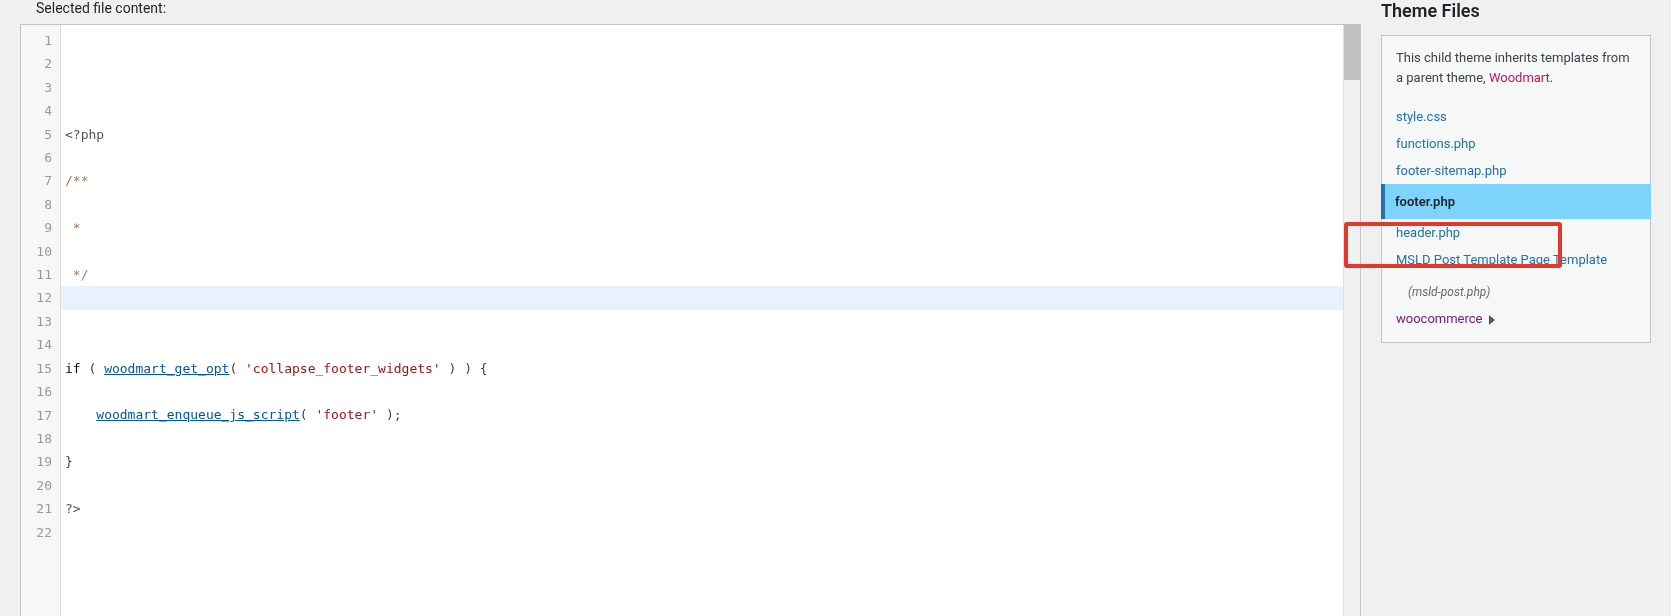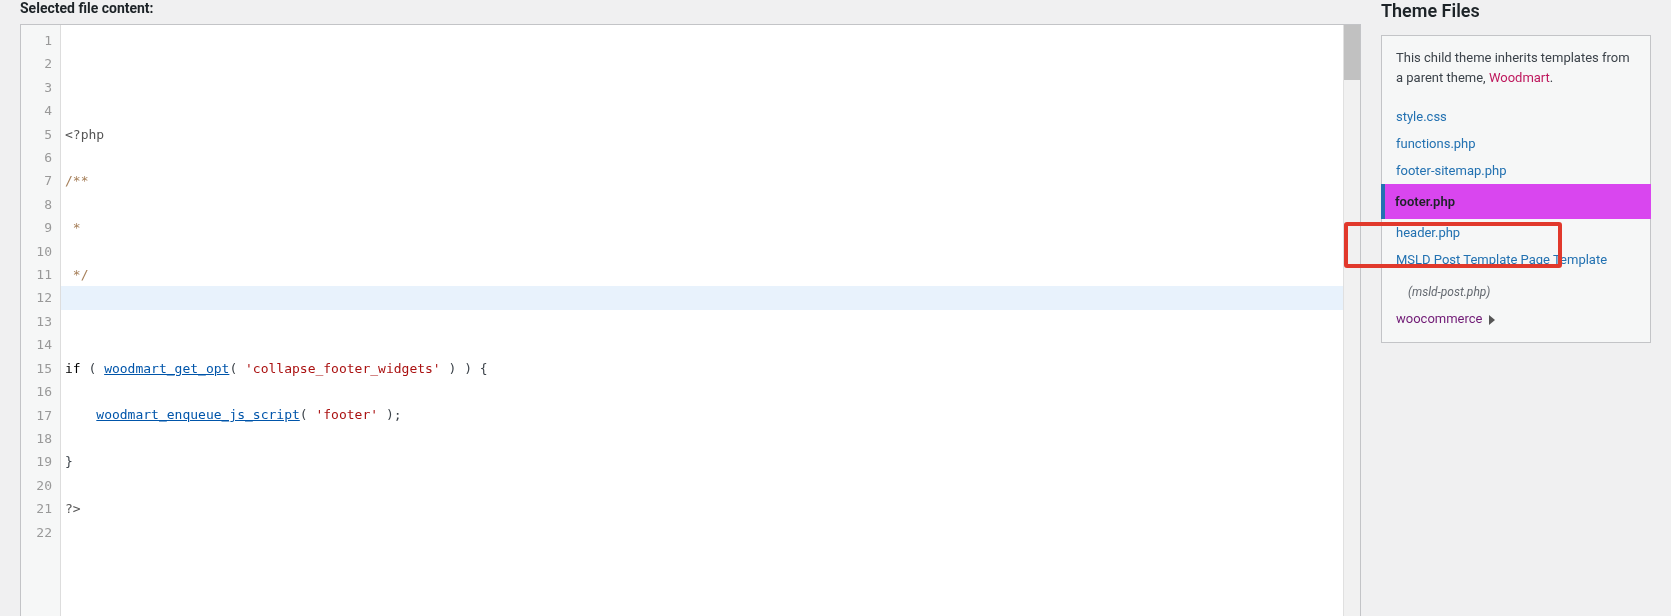--- a/index.html
+++ b/index.html
@@ -12,23 +12,23 @@
 .container {
   display: flex;
   padding: 0;
 }
 .main-panel {
   flex: 1;
   padding: 0 20px 20px 20px;
 }
 .section-title {
   font-size: 14px;
-  font-weight: 700;
+  font-weight: 400;
   color: #1d2327;
-  margin: 0 0 8px 0;
+  margin: 0 0 8px 16px;
   padding: 0;
 }
 .editor-wrapper {
   border: 1px solid #c3c4c7;
   background: #fff;
   display: flex;
   position: relative;
 }
 .gutter {
   background: #f6f7f7;
@@ -112,21 +112,21 @@
 }
 ul.file-tree li {
   padding: 6px 14px 6px 14px;
 }
 ul.file-tree li a {
   color: #2271b1;
   text-decoration: none;
   font-size: 13px;
 }
 ul.file-tree li.current {
-  background: #d946ef;
+  background: #7dd3fc;
   border-left: 4px solid #2271b1;
   margin: 0 -1px;
   padding: 10px 14px 10px 10px;
   font-weight: 600;
   color: #1d2327;
   position: relative;
 }
 ul.file-tree li.current span { color: #1d2327; }
 .highlight-box {
   position: absolute;

